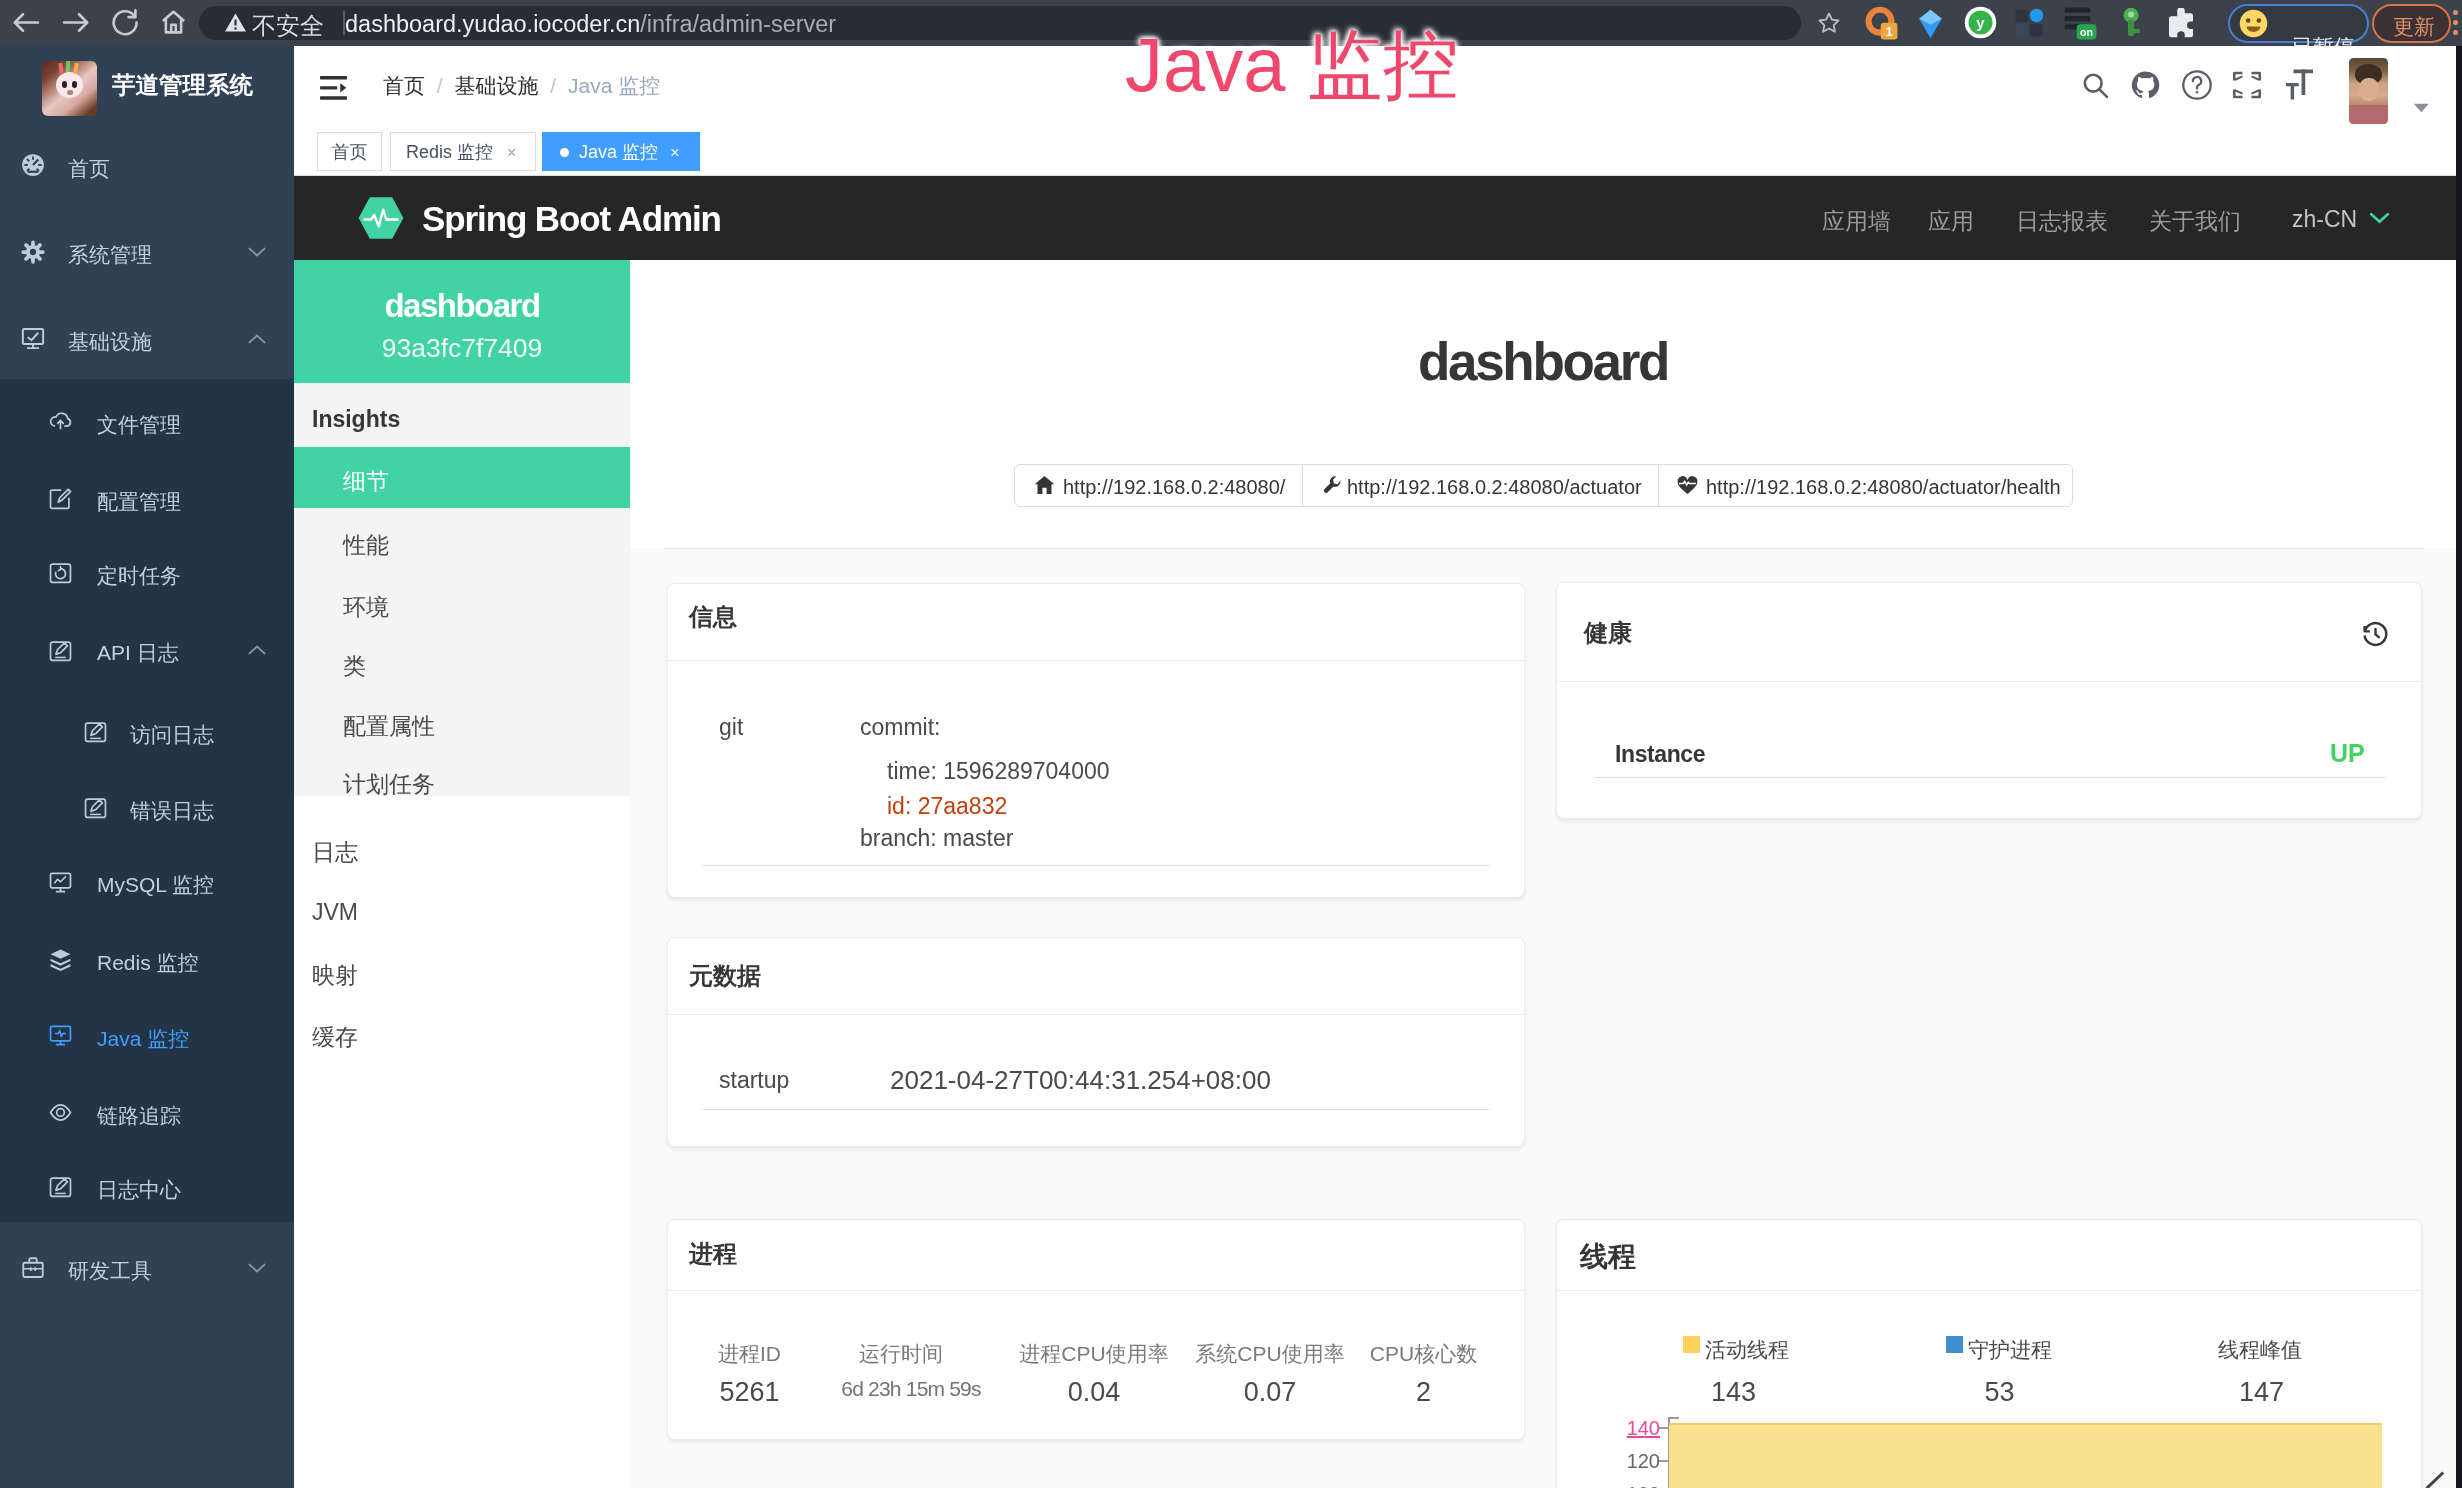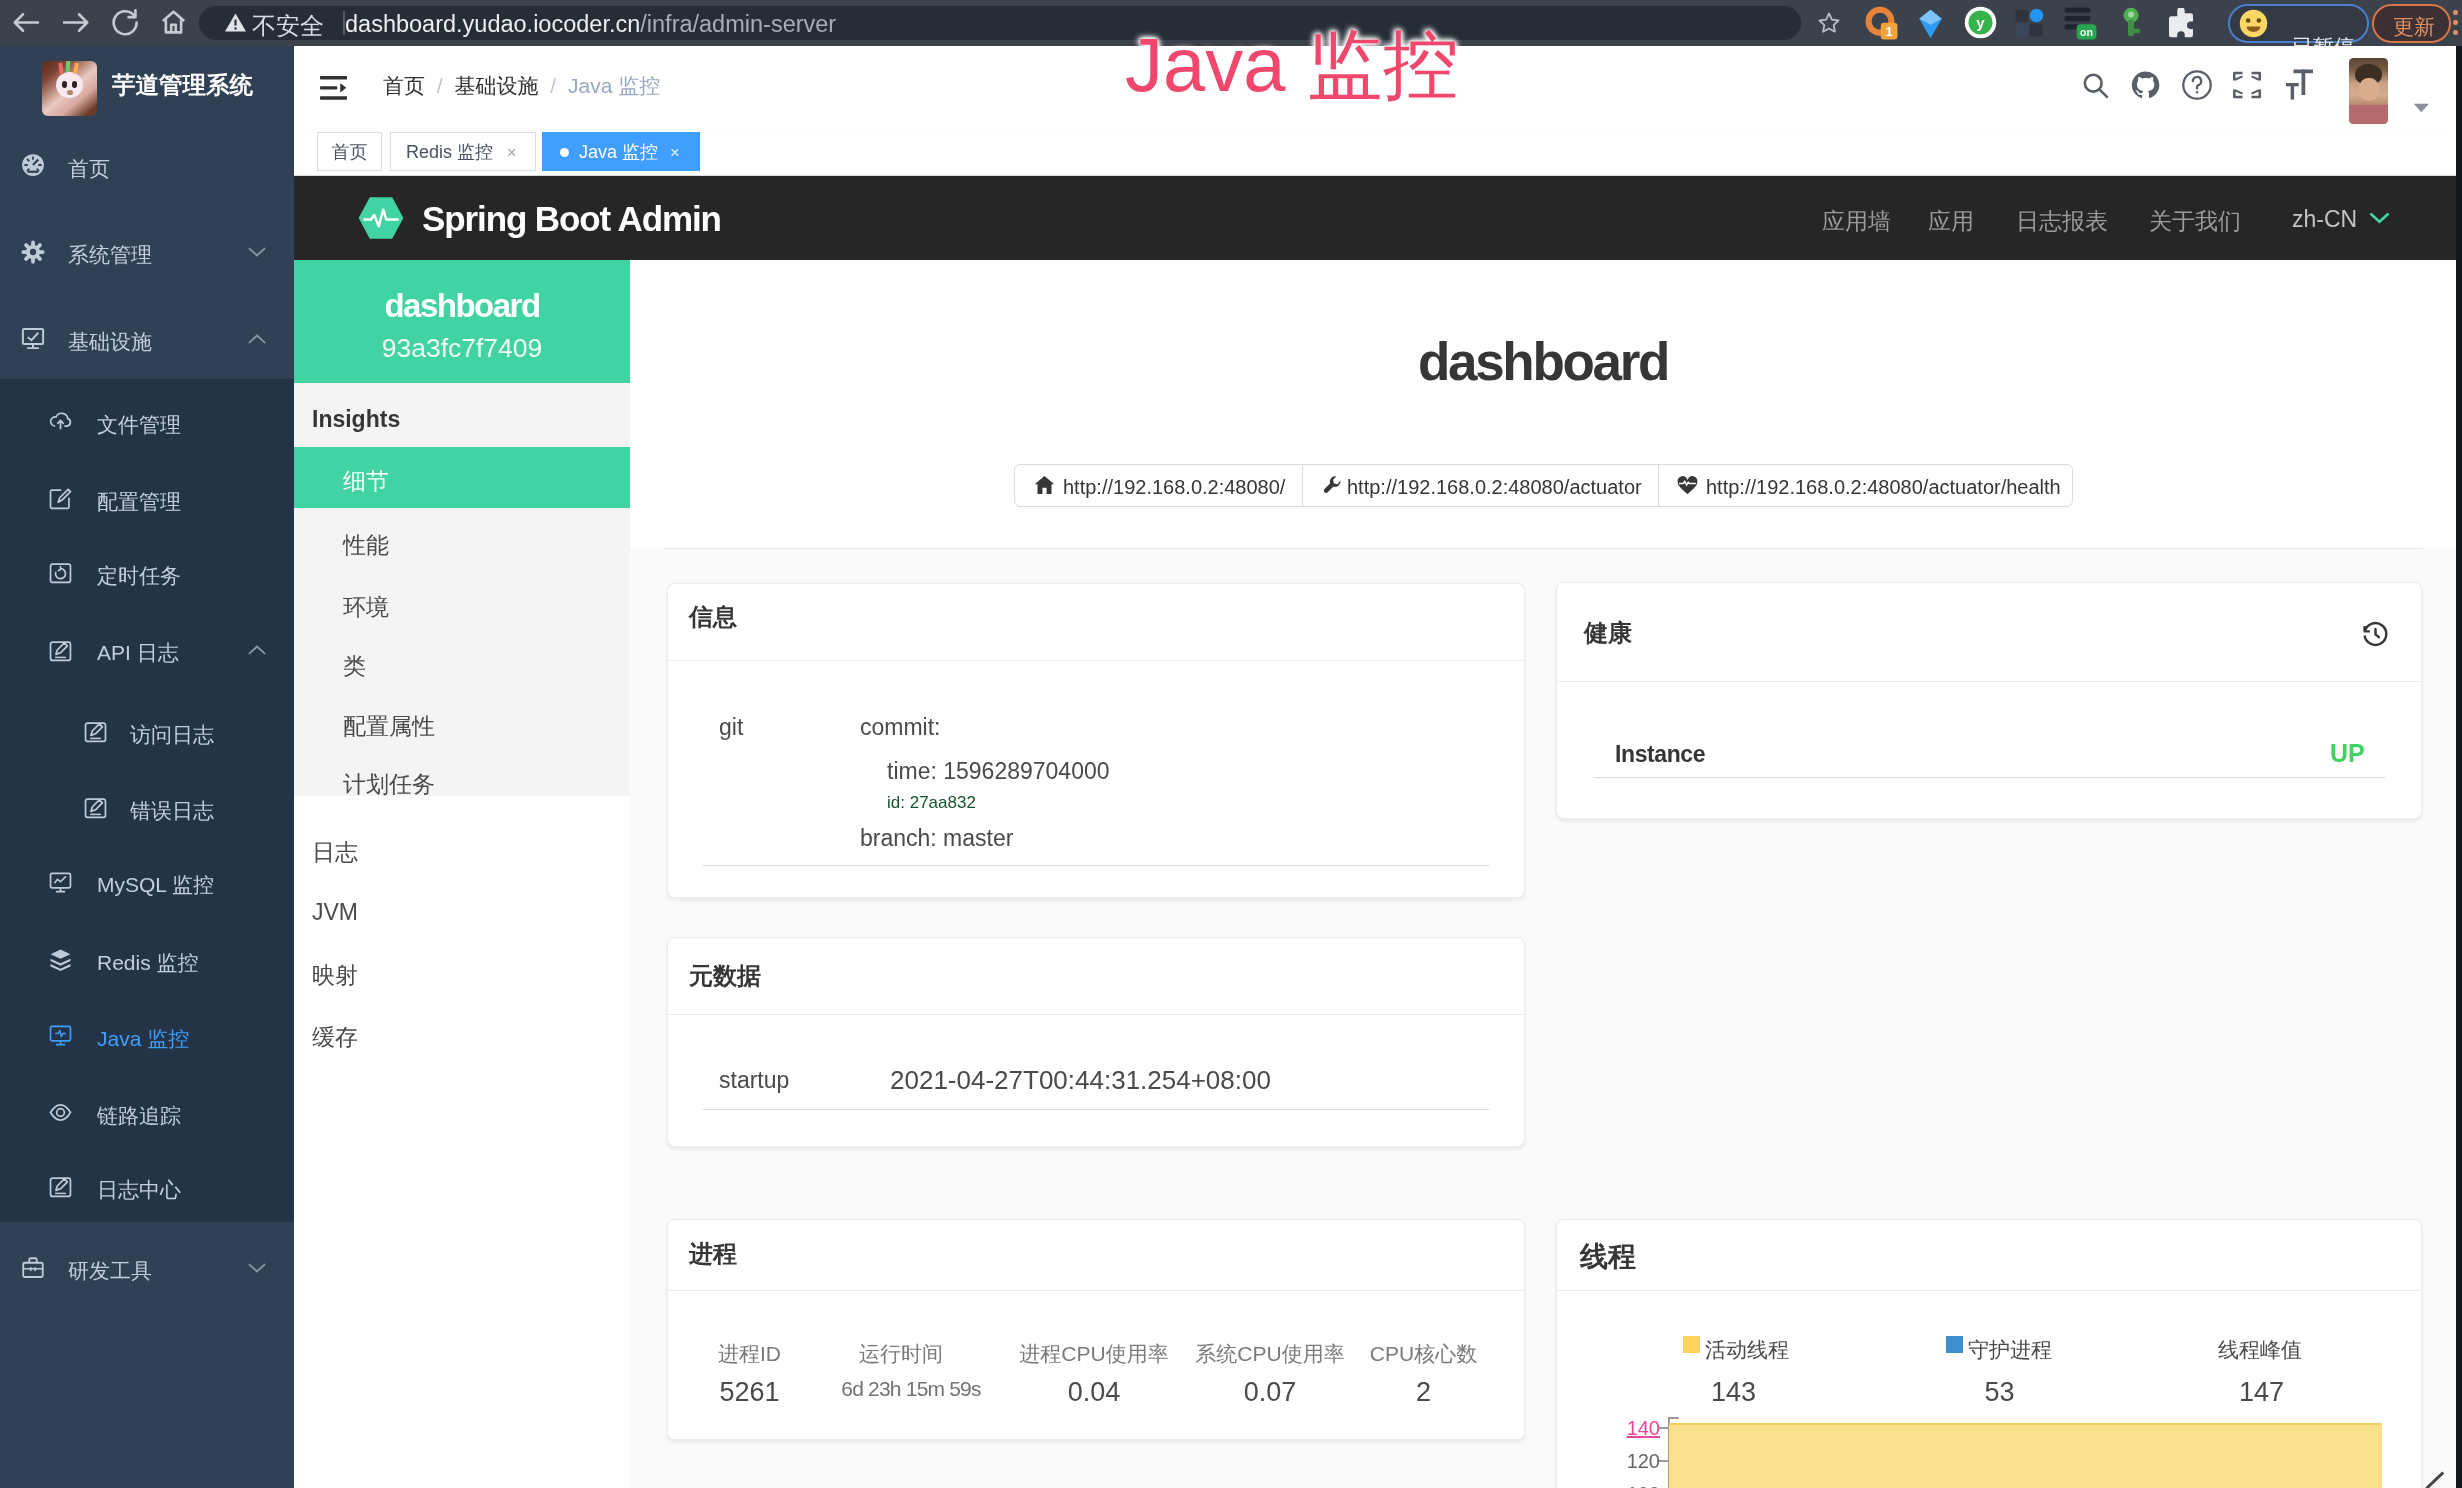--- a/index.html
+++ b/index.html
@@ -338,21 +338,21 @@
       <path d="M3 11 h6.5 l2.2-3.2 3 5.4 2.4-4 1.6 1.8 h10" fill="none" stroke="#fff" stroke-width="2.4"></path>
     </svg>
   <div class="ct" id="url3" style="left:1706px;top:476px;font-size:20px;color:#363636;">http://192.168.0.2:48080/actuator/health</div>
 
   <div class="abs card" id="card-info" style="left:667px;top:583px;width:858px;height:315px;"></div>
   <div class="abs" style="left:667px;top:660px;width:858px;height:0.8px;background:#ededed;"></div>
   <div class="ct" style="left:689px;top:601px;font-size:24px;font-weight:700;color:#363636;">信息</div>
   <div class="ct" style="left:719px;top:714px;font-size:23px;color:#4a4a4a;">git</div>
   <div class="ct" style="left:860px;top:714px;font-size:23px;color:#4a4a4a;">commit:</div>
   <div class="ct" style="left:887px;top:758px;font-size:23px;color:#4a4a4a;">time: 1596289704000</div>
-  <div class="ct" style="left:887px;top:793px;font-size:17px;color:#14532d;">id: 27aa832</div>
+  <div class="ct" style="left:887px;top:793px;font-size:23px;color:#c2410c;">id: 27aa832</div>
   <div class="ct" style="left:860px;top:825px;font-size:23px;color:#4a4a4a;">branch: master</div>
   <div class="abs" style="left:703px;top:865px;width:786px;height:0.8px;background:#dbdbdb;"></div>
 
   <div class="abs card" id="card-health" style="left:1556px;top:582px;width:866px;height:237px;"></div>
   <div class="abs" style="left:1556px;top:681px;width:866px;height:0.8px;background:#ededed;"></div>
   <div class="ct" style="left:1584px;top:617px;font-size:24px;font-weight:700;color:#363636;">健康</div>
   <svg class="abs" style="left:2361px;top:620px;" width="29" height="29" viewBox="0 0 24 24" fill="none" stroke="#363636" stroke-width="2">
       <path d="M3.3 9 A9 9 0 1 1 3 12.8"></path>
       <path d="M3 5 V9.4 H7.4" stroke-linejoin="round"></path>
       <path d="M12 7.5 V12 L14.8 14.2" stroke-linecap="round"></path>

